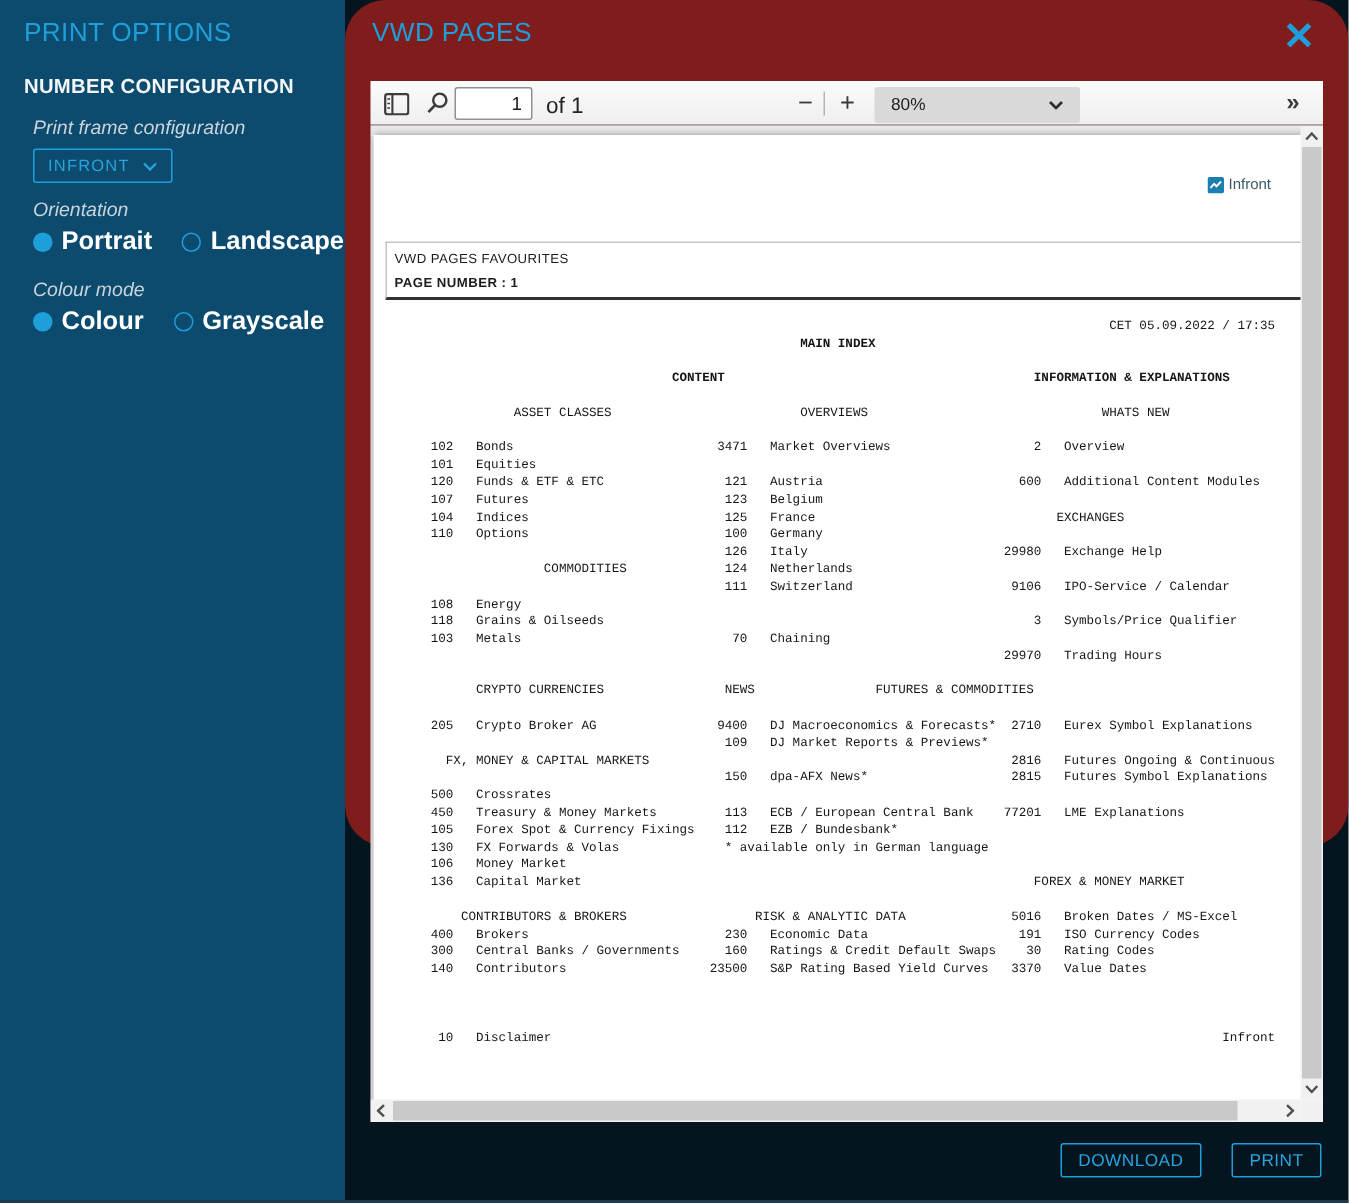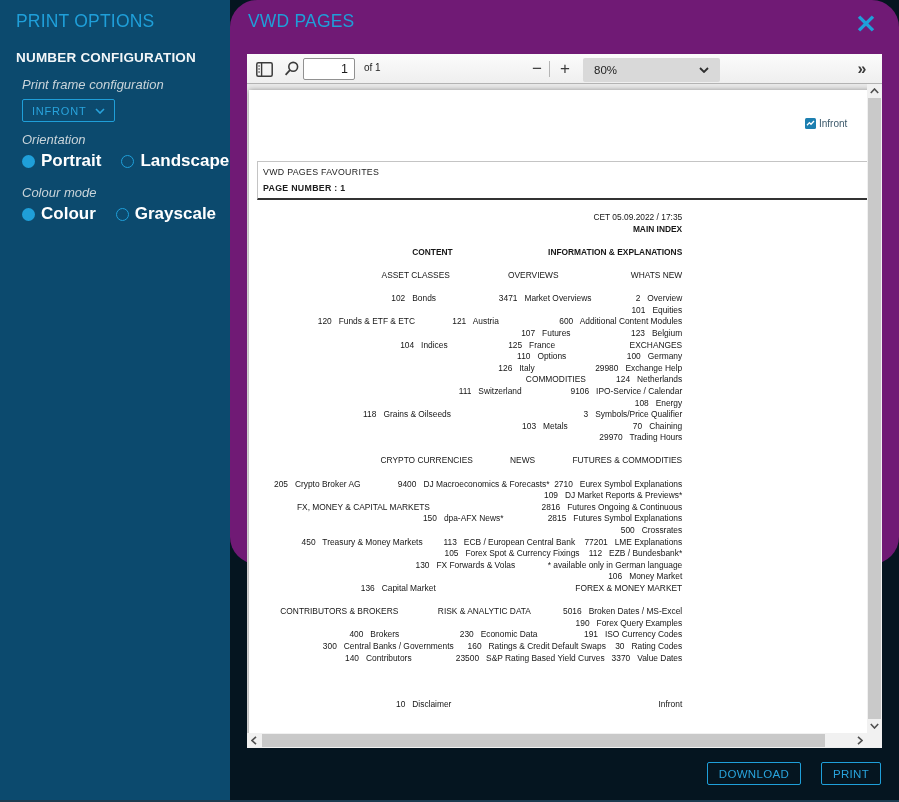--- a/index.html
+++ b/index.html
@@ -21,38 +21,38 @@
   }
   .dropdown span{font-size:11px;color:#29a3dc;letter-spacing:.8px;font-family:"Liberation Sans",sans-serif;}
   .radio-row{position:absolute;left:22px;display:flex;align-items:center;}
   .radio-item{display:flex;align-items:center;gap:6px;cursor:pointer;}
   .radio{width:13px;height:13px;border-radius:50%;box-sizing:border-box;flex:0 0 auto;}
   .radio.checked{background:#1f9fd9;}
   .radio.unchecked{border:1.5px solid #1f9fd9;background:transparent;}
   .radio-label{font-size:17px;font-weight:bold;color:#ffffff;}
 
   
-  .main{position:absolute;left:230px;top:0;width:669px;height:564px;background:#701a75;border-radius:27px;}
+  .main{position:absolute;left:230px;top:0;width:669px;height:564px;background:#7f1d1d;border-radius:27px;}
   .main-title{position:absolute;left:18px;top:11px;font-size:17.5px;color:#1f9fd9;letter-spacing:.2px;}
   .close-btn{position:absolute;left:626px;top:15px;width:20px;height:18px;background:transparent;border:none;padding:0;cursor:pointer;}
 
   
   .toolbar{
     position:absolute;left:17px;top:54px;width:635px;height:30px;
     background:linear-gradient(#fbfbfb,#efefef);
     border-bottom:1px solid #b3b3b3;box-sizing:border-box;
   }
   .tb-toggle{position:absolute;left:9px;top:8px;width:17px;height:15px;background:none;border:none;padding:0;cursor:pointer;}
   .tb-search{position:absolute;left:37px;top:7px;width:15px;height:16px;background:none;border:none;padding:0;cursor:pointer;}
   .tb-pageinput{
     position:absolute;left:56px;top:4px;width:52px;height:22px;box-sizing:border-box;
     border:1px solid #919191;border-radius:2px;background:#fff;
     font-size:12.5px;color:#1c1c1c;text-align:right;padding:0 6px;font-family:"Liberation Sans",sans-serif;
   }
-  .tb-of{position:absolute;left:117px;top:8px;font-size:10px;color:#242424;}
+  .tb-of{position:absolute;left:117px;top:8px;font-size:15px;color:#242424;}
   .tb-minus{position:absolute;left:279px;top:1px;width:22px;height:27px;background:none;border:none;font-size:17px;color:#3a3a3a;cursor:pointer;padding:0;}
   .tb-divider{position:absolute;left:302px;top:7px;width:1px;height:16px;background:#b5b5b5;}
   .tb-plus{position:absolute;left:306px;top:1px;width:24px;height:27px;background:none;border:none;font-size:17px;color:#3a3a3a;cursor:pointer;padding:0;}
   .tb-select{
     position:absolute;left:336px;top:4px;width:137px;height:23px;box-sizing:border-box;
     background:#d9d9d9;border:none;border-radius:2px;display:flex;align-items:center;
     justify-content:space-between;padding:12px 11px;cursor:pointer;
   }
   .tb-select span{font-size:11.5px;color:#1f1f1f;}
   .tb-more{position:absolute;right:8px;top:2px;width:24px;height:26px;background:none;border:none;font-size:16px;font-weight:bold;color:#3a3a3a;cursor:pointer;padding:0;}
@@ -66,22 +66,22 @@
   .pdf-logo{position:absolute;left:556px;top:28px;display:flex;align-items:center;gap:3px;}
   .pdf-logo-text{font-size:10px;color:#3b586a;}
   .pdf-headerbox{
     position:absolute;left:8px;top:71px;width:684px;height:39px;box-sizing:border-box;
     border:1px solid #c4c4c4;border-bottom:2px solid #333333;
   }
   .pdf-doc-title{position:absolute;left:5px;top:5px;font-size:8.8px;font-weight:normal;color:#1c1c1c;letter-spacing:.3px;}
   .pdf-pagenum{position:absolute;left:5px;top:21px;font-size:8.8px;font-weight:bold;color:#1c1c1c;letter-spacing:.3px;}
   .pdf-lines{position:absolute;left:8px;top:122px;}
   .pdf-line{
-    font-family:Liberation Sans, sans-serif;font-size:8.4px;line-height:11.6px;height:11.6px;
-    white-space:pre;color:#161616;text-align:right;
+    font-family:Liberation Mono, monospace;font-size:8.4px;line-height:11.6px;height:11.6px;
+    white-space:pre;color:#161616;
   }
   .pdf-line.b{font-weight:bold;}
 
   
   .vscroll{position:absolute;right:0;top:0;width:15px;height:649px;background:#f1f1f1;z-index:3;}
   .vthumb{position:absolute;left:1px;right:1px;top:14px;bottom:14px;background:#c9c9c9;}
   .sb-arrow{position:absolute;background:none;border:none;padding:0;cursor:pointer;width:15px;height:14px;display:flex;align-items:center;justify-content:center;}
   .v-up{top:0;left:0;}
   .v-down{bottom:0;left:0;}
   .hscroll{position:absolute;left:0;bottom:0;width:620px;height:15px;background:#f1f1f1;z-index:3;}
@@ -222,21 +222,20 @@
             <div class="pdf-line">        FX, MONEY &amp; CAPITAL MARKETS                                                2816   Futures Ongoing &amp; Continuous</div>
             <div class="pdf-line">                                             150   dpa-AFX News*                   2815   Futures Symbol Explanations</div>
             <div class="pdf-line">      500   Crossrates</div>
             <div class="pdf-line">      450   Treasury &amp; Money Markets         113   ECB / European Central Bank    77201   LME Explanations</div>
             <div class="pdf-line">      105   Forex Spot &amp; Currency Fixings    112   EZB / Bundesbank*</div>
             <div class="pdf-line">      130   FX Forwards &amp; Volas              * available only in German language</div>
             <div class="pdf-line">      106   Money Market</div>
             <div class="pdf-line">      136   Capital Market                                                            FOREX &amp; MONEY MARKET</div>
             <div class="pdf-line"> </div>
             <div class="pdf-line">          CONTRIBUTORS &amp; BROKERS                 RISK &amp; ANALYTIC DATA              5016   Broken Dates / MS-Excel</div>
-            <div class="pdf-line">                                                                                    190   Forex Query Examples</div>
             <div class="pdf-line">      400   Brokers                          230   Economic Data                    191   ISO Currency Codes</div>
             <div class="pdf-line">      300   Central Banks / Governments      160   Ratings &amp; Credit Default Swaps    30   Rating Codes</div>
             <div class="pdf-line">      140   Contributors                   23500   S&amp;P Rating Based Yield Curves   3370   Value Dates</div>
             <div class="pdf-line"> </div>
             <div class="pdf-line"> </div>
             <div class="pdf-line"> </div>
             <div class="pdf-line">       10   Disclaimer                                                                                         Infront</div>
           </div>
       </div>
 

